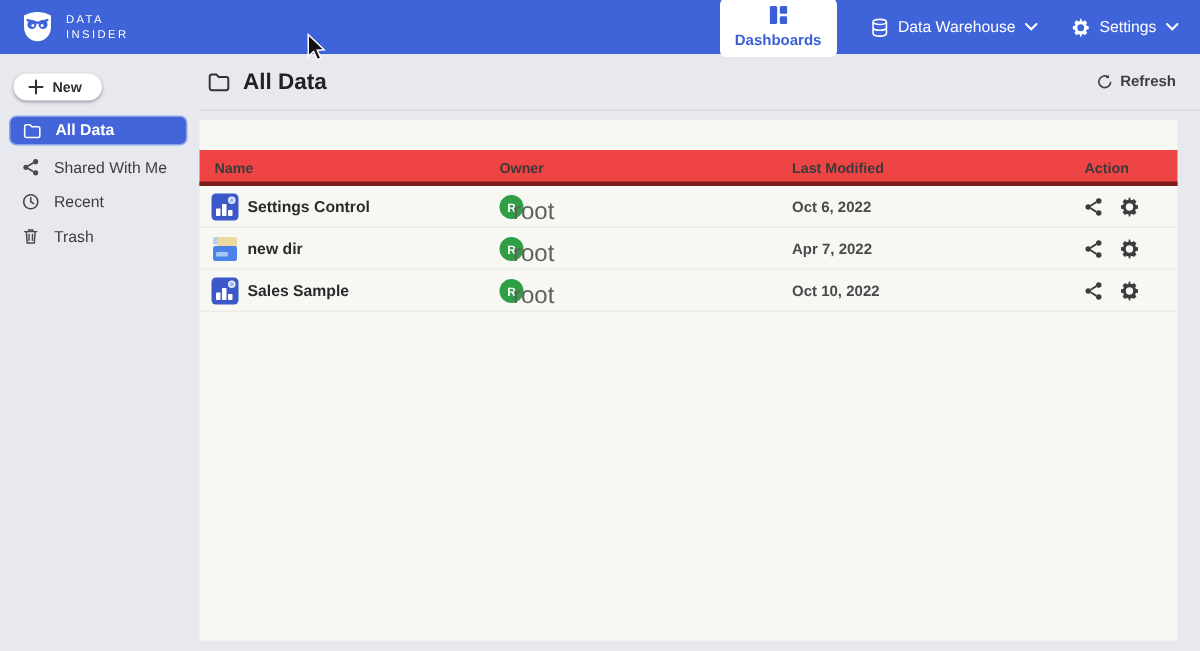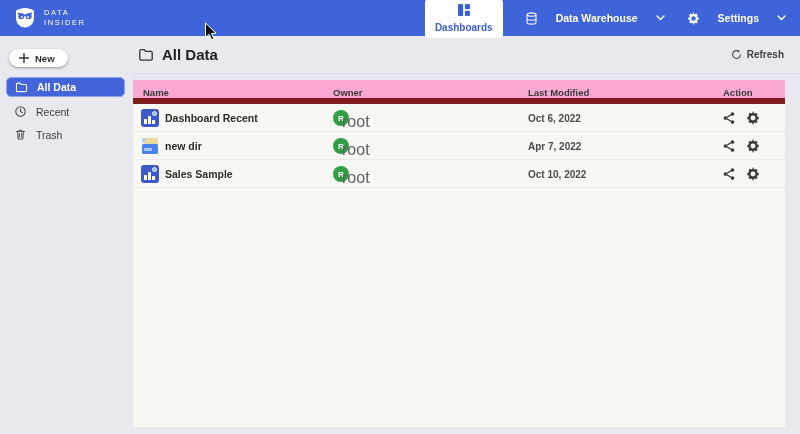--- a/index.html
+++ b/index.html
@@ -18,21 +18,21 @@
     background:#3f63d8; display:flex; align-items:center;
   }
   .logo { display:flex; align-items:center; gap:7px; margin-left:13px; }
   .logo-text { color:#fff; font-size:7.5px; font-weight:normal; letter-spacing:1.6px; line-height:1.3; }
   .topnav { margin-left:auto; margin-right:14px; display:flex; align-items:center; gap:22px; }
   .btn-dashboards {
     background:#fff; color:#3b5fd6; border:none; border-radius:4px;
     padding:5px 10px; display:flex; align-items:center; gap:6px;
     font-size:10px; font-weight:bold; font-family:inherit; cursor:pointer;flex-direction:column;
   }
-  .nav-item { display:flex; align-items:center; gap:18px; color:#fff; font-size:10.5px; font-weight:700; cursor:pointer; }
+  .nav-item { display:flex; align-items:center; gap:6px; color:#fff; font-size:10.5px; font-weight:400; cursor:pointer; }
 
   
   .cursor { position:absolute; left:204px; top:22px; z-index:99; pointer-events:none; }
 
   
   .sidebar { position:absolute; left:0; top:36px; width:133px; height:398px; background:#e8e8ef; }
   .new-btn {
     position:absolute; left:9px; top:13px; height:18px;
     background:#fff; border:none; border-radius:10px;
     display:inline-flex; align-items:center; gap:6px; padding:0 13px 0 10px;
@@ -59,21 +59,21 @@
     height:38px; display:flex; align-items:center;
     padding:0 16px 0 5px; border-bottom:1px solid #d9d9e2;
   }
   .main-title { font-size:15px; font-weight:bold; color:#222; margin-left:8px; }
   .folder-title-icon { width:16px; height:16px; color:#333; }
   .refresh { margin-left:auto; display:flex; align-items:center; gap:5px;
     font-size:10px; font-weight:600; color:#3f3f3f; cursor:pointer; }
 
   
   .card { position:absolute; left:0; top:44px; width:652px; height:347px; background:#f7f7f4; }
-  .thead { position:relative; height:24px; background:#f9a8d4; border-bottom:6px solid #7f1d1d; }
+  .thead { position:relative; height:24px; background:#ef4444; border-bottom:3px solid #7f1d1d;margin-top:20px; }
   .thead span { position:absolute; top:7px; font-size:9.5px; font-weight:bold; color:#3a3a3a; }
   .th-name { left:10px; } .th-owner { left:200px; } .th-mod { left:395px; } .th-action { left:590px; }
 
   .trow { position:relative; height:28px; border-bottom:1px solid #ebebe7; }
   .trow .file-icon { position:absolute; left:8px; top:5px; }
   .row-name { position:absolute; left:32px; top:8px; font-size:10.5px; font-weight:600; color:#2b2b2b; }
   .avatar {
     position:absolute; left:200px; top:6px; width:16px; height:16px; border-radius:50%;
     background:#2f9e44; color:#fff; font-size:8px; font-weight:bold;
     display:flex; align-items:center; justify-content:center;
@@ -206,20 +206,26 @@
   </button>
   <div class="side-nav">
     <div class="side-item active">
       <svg class="s-icon">
           <use href="#i-folder"></use>
         </svg>
       <span>All Data</span>
     </div>
     <div class="side-item">
       <svg class="s-icon">
+          <use href="#i-share"></use>
+        </svg>
+      <span>Shared With Me</span>
+    </div>
+    <div class="side-item">
+      <svg class="s-icon">
           <use href="#i-clock"></use>
         </svg>
       <span>Recent</span>
     </div>
     <div class="side-item">
       <svg class="s-icon">
           <use href="#i-trash"></use>
         </svg>
       <span>Trash</span>
     </div>
@@ -248,21 +254,21 @@
       <span class="th-action">Action</span>
     </div>
 
     <div class="trow">
       <div class="file-icon dash-file">
         <i class="b1"></i>
           <i class="b2"></i>
           <i class="b3"></i>
           <span class="dot"></span>
       </div>
-      <span class="row-name">Dashboard Recent</span>
+      <span class="row-name">Settings Control</span>
       <span class="avatar">R</span>
       <span class="owner-name">root</span>
       <span class="row-date">Oct 6, 2022</span>
       <svg class="act-share">
           <use href="#i-share"></use>
         </svg>
       <svg class="act-gear">
           <use href="#i-gear"></use>
         </svg>
     </div>

